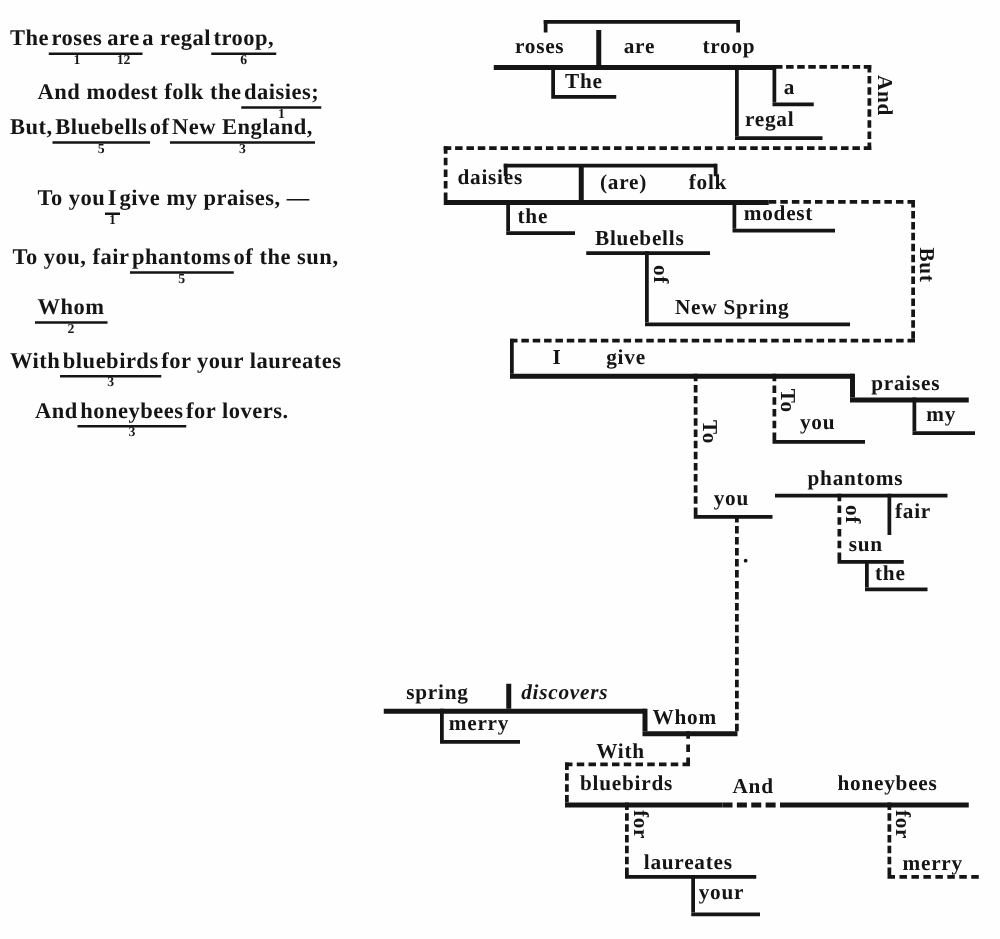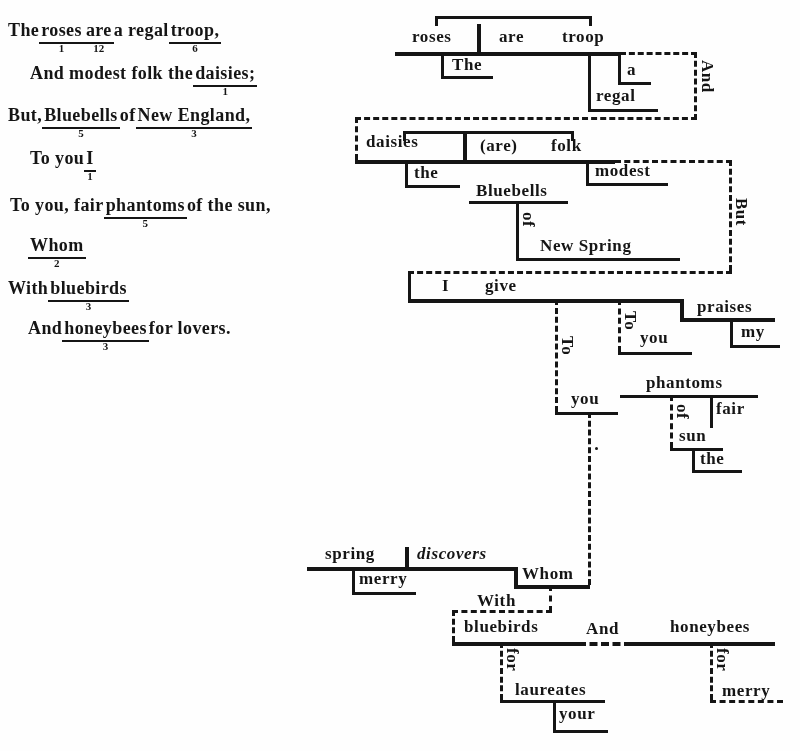--- a/index.html
+++ b/index.html
@@ -31,25 +31,25 @@
   .dash.vl{border-left-style:dashed;}
   .dot{position:absolute;width:3px;height:3px;background:#151515;border-radius:50%;}
 </style>
 </head>
 <body>
 
 <div id="page">
   <div id="poem">
       <div class="pline" style="left: 8px; top: 19px;"><span class="seg">The </span><span class="seg u">roses<span class="num">1</span></span><span class="seg"> </span><span class="seg u">are<span class="num">12</span></span><span class="seg"> a regal </span><span class="seg u">troop,<span class="num">6</span></span></div>
       <div class="pline" style="left: 30px; top: 62px;"><span class="seg">And modest folk the </span><span class="seg u">daisies;<span class="num">1</span></span></div>
-      <div class="pline" style="left: 8px; top: 104px;"><span class="seg">But, </span><span class="seg u">Bluebells<span class="num">5</span></span><span class="seg"> of </span><span class="seg u">New England,<span class="num">3</span></span></div>
-      <div class="pline" style="left: 30px; top: 147px;"><span class="seg">To you </span><span class="seg u">I<span class="num">1</span></span></div>
+      <div class="pline" style="left: 8px; top: 90px;"><span class="seg">But, </span><span class="seg u">Bluebells<span class="num">5</span></span><span class="seg"> of </span><span class="seg u">New England,<span class="num">3</span></span></div>
+      <div class="pline" style="left: 30px; top: 147px;"><span class="seg">To you </span><span class="seg u">I<span class="num">1</span></span><span class="seg"> give my praises, —</span></div>
       <div class="pline" style="left: 10px; top: 194px;"><span class="seg">To you, fair </span><span class="seg u">phantoms<span class="num">5</span></span><span class="seg"> of the sun,</span></div>
       <div class="pline" style="left: 28px; top: 234px;"><span class="seg u">Whom<span class="num">2</span></span></div>
-      <div class="pline" style="left: 8px; top: 277px;"><span class="seg">With </span><span class="seg u">bluebirds<span class="num">3</span></span></div>
+      <div class="pline" style="left: 8px; top: 277px;"><span class="seg">With </span><span class="seg u">bluebirds<span class="num">3</span></span><span class="seg"> for your laureates</span></div>
       <div class="pline" style="left: 28px; top: 317px;"><span class="seg">And </span><span class="seg u">honeybees<span class="num">3</span></span><span class="seg"> for lovers.</span></div>
     </div>
   <div id="diagram">
       <div class="hl" style="left: 395px; top: 52px; width: 225px; border-top-width: 4px;"></div>
       <div class="hl dash" style="left: 620px; top: 52px; width: 77px; border-top-width: 3px;"></div>
       <div class="vl dash" style="left: 694px; top: 52px; height: 68px; border-left-width: 3px;"></div>
       <div class="hl dash" style="left: 355px; top: 117px; width: 342px; border-top-width: 3px;"></div>
       <div class="vl dash" style="left: 355px; top: 117px; height: 43px; border-left-width: 3px;"></div>
       <div class="vl" style="left: 477px; top: 24px; height: 28px; border-left-width: 4px;"></div>
       <div class="hl" style="left: 435px; top: 16px; width: 157px; border-top-width: 3px;"></div>

